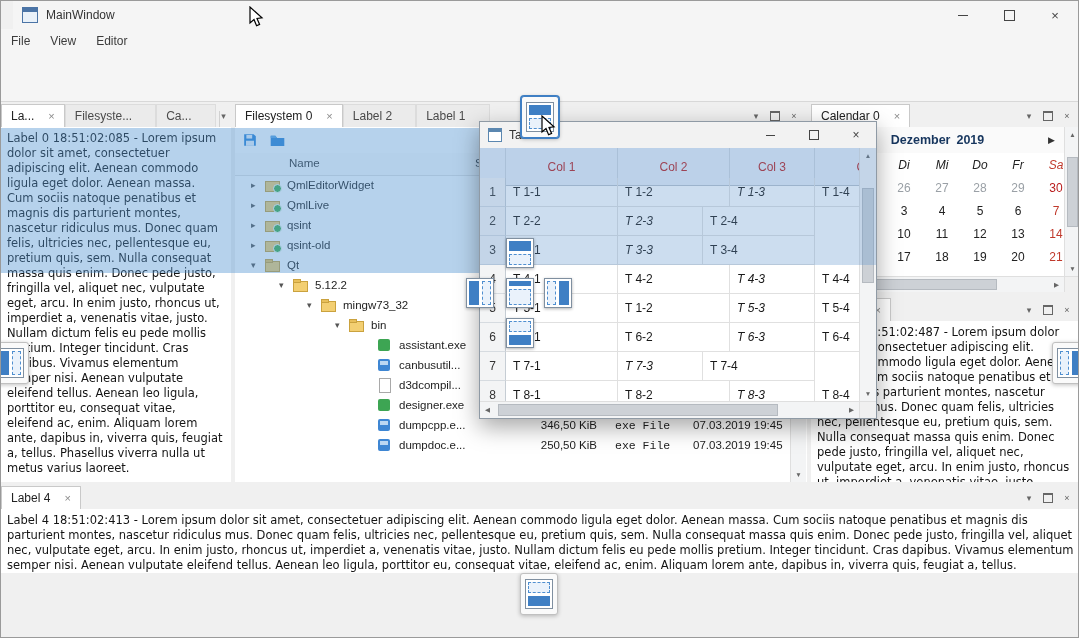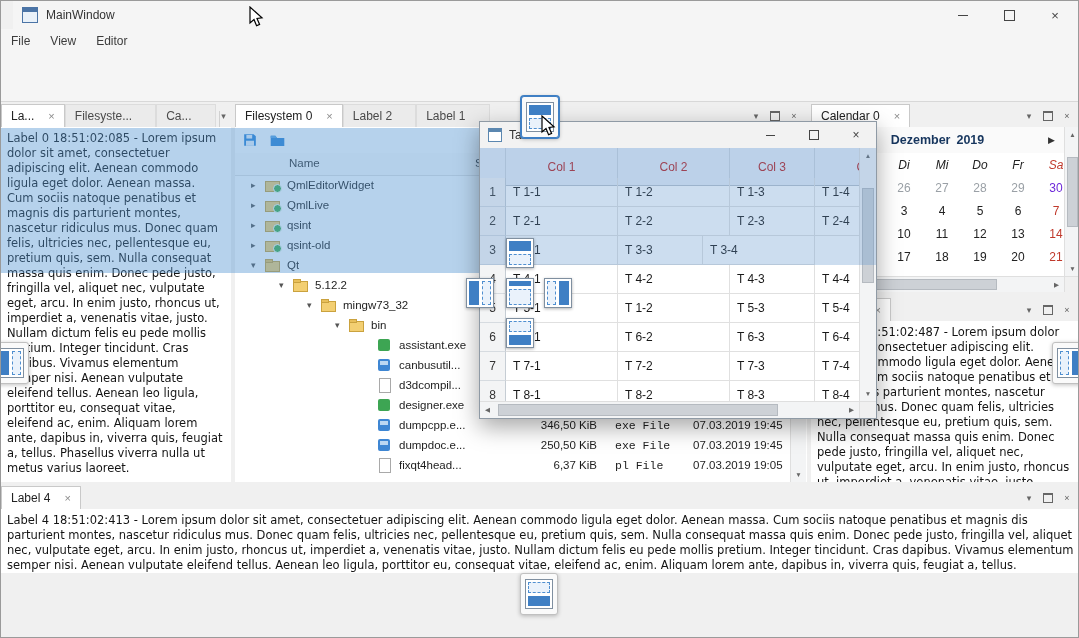--- a/index.html
+++ b/index.html
@@ -66,21 +66,21 @@
            font-size:12.5px;font-weight:bold;color:#17365e;}
   .cal-arr{position:absolute;top:0;bottom:0;display:flex;align-items:center;font-size:9px;color:#333;font-weight:normal;}
   .cal-prev{left:7px;} .cal-next{right:9px;}
   .cal-weekdays,.cal-days{position:absolute;left:74px;display:grid;grid-template-columns:repeat(5,38px);}
   .cal-weekdays{top:49px;grid-auto-rows:23px;font-style:italic;}
   .cal-days{top:72px;grid-auto-rows:23px;}
   .cal-wd,.cal-day{display:flex;align-items:center;justify-content:center;font-size:12px;color:#222;}
   .cal-wd.we{color:#c0392b;}
   .cal-day.out{color:#9aa0a6;}
   .cal-day.we{color:#c0392b;}
-  .cal-day.out.we{color:#6d28d9;}
+  .cal-day.out.we{color:#b91c1c;}
   
   .sb{position:absolute;background:#f3f4f5;box-sizing:border-box;z-index:2;}
   .sbv{width:16px;border-left:1px solid #dfdfdf;}
   .sbh{height:16px;border-top:1px solid #dfdfdf;}
   .sba{position:absolute;font-size:6.5px;color:#666;display:flex;align-items:center;justify-content:center;}
   .sbv .sba{left:0;right:0;height:15px;}
   .sbv .a-up{top:0;} .sbv .a-down{bottom:0;}
   .sbh .sba{top:0;bottom:0;width:15px;}
   .sbh .a-left{left:0;} .sbh .a-right{right:0;}
   .sbt{position:absolute;background:#cdd1d6;border:1px solid #b5bac0;box-sizing:border-box;}
@@ -104,21 +104,21 @@
   .fw-body{position:absolute;left:0;top:26px;right:0;bottom:0;overflow:hidden;background:#fff;}
   .tw-hdr,.tw-corner{position:absolute;top:0;height:38px;background:#e8eef6;border-right:1px solid #cdd5de;border-bottom:1px solid #b9c2cc;
             display:flex;align-items:center;justify-content:center;font-size:12px;color:#b91c1c;box-sizing:border-box;z-index:1;}
   .tw-corner{left:0;width:26px;}
   .tw-rows{position:absolute;left:0;top:30px;right:17px;bottom:17px;overflow:hidden;z-index:1;}
   .tw-row{display:flex;height:29px;}
   .tw-row .rh{width:26px;flex:none;background:#f3f4f5;border-right:1px solid #c6cdd4;border-bottom:1px solid #d6dbe0;
               display:flex;align-items:center;justify-content:center;font-size:12px;color:#333;box-sizing:border-box;}
   .tw-row .c{flex:none;padding-left:7px;display:flex;align-items:center;font-size:12px;color:#191919;
              border-right:1px solid #e0e0e0;border-bottom:1px solid #e0e0e0;box-sizing:border-box;}
-  .w112{width:112px;} .w85{width:85px;}
+  .w112{width:112px;} .w85{width:85px;font-style:italic;}
   .win-tint{position:absolute;left:0;top:0;right:0;height:117px;background:rgba(95,150,205,0.32);z-index:3;pointer-events:none;}
   
   .dock-icon{position:absolute;width:28px;height:30px;background:#fff;border:1px solid #7f8fa0;box-shadow:0 1px 3px rgba(0,0,0,0.3);box-sizing:border-box;z-index:80;}
   .dock-icon .fill{position:absolute;background:#3f7fc4;}
   .dock-icon .ghost{position:absolute;border:1px dashed #4f8fd0;background:#eaf2fb;}
   .di-top .fill{left:2px;right:2px;top:2px;height:10px;}
   .di-top .ghost{left:2px;right:2px;top:15px;bottom:2px;}
   .di-bottom .fill{left:2px;right:2px;bottom:2px;height:10px;}
   .di-bottom .ghost{left:2px;right:2px;top:2px;bottom:15px;}
   .di-left .fill{left:2px;top:2px;bottom:2px;width:10px;}
@@ -419,28 +419,20 @@
 
         <div class="tree-row" style="padding-left: 128px;">
           <span class="tree-arrow"></span>
           <span class="tree-icon app-blue"></span>
           <span class="tree-name">dumpdoc.e...</span>
           <span class="tree-size">250,50 KiB</span>
           <span class="tree-type">exe File</span>
           <span class="tree-date">07.03.2019 19:45</span>
         </div>
 
-        <div class="tree-row" style="padding-left: 128px;">
-          <span class="tree-arrow"></span>
-          <span class="tree-icon file"></span>
-          <span class="tree-name">fixqt4head...</span>
-          <span class="tree-size">6,37 KiB</span>
-          <span class="tree-type">pl File</span>
-          <span class="tree-date">07.03.2019 19:05</span>
-        </div>
       </div>
       <div class="sb sbv" style="left:555px;top:48px;bottom:0;">
         <span class="sba a-up">▲</span>
         <span class="sbt" style="top:100px;height:140px;"></span>
         <span class="sba a-down">▼</span>
       </div>
     </div>
   </div>
 
   <div class="panel" style="left:810px;top:103px;width:269px;height:188px;">
@@ -603,21 +595,20 @@
         <div class="tw-row">
           <span class="rh">1</span>
           <span class="c w112">T 1-1</span>
           <span class="c w112">T 1-2</span>
           <span class="c w85">T 1-3</span>
           <span class="c w112">T 1-4</span>
         </div>
 
         <div class="tw-row">
           <span class="rh">2</span>
-          <span class="c w112">T 2-1</span>
           <span class="c w112">T 2-2</span>
           <span class="c w85">T 2-3</span>
           <span class="c w112">T 2-4</span>
         </div>
 
         <div class="tw-row">
           <span class="rh">3</span>
           <span class="c w112">T 3-1</span>
           <span class="c w85">T 3-3</span>
           <span class="c w112">T 3-4</span>
@@ -643,21 +634,20 @@
           <span class="rh">6</span>
           <span class="c w112">T 6-1</span>
           <span class="c w112">T 6-2</span>
           <span class="c w85">T 6-3</span>
           <span class="c w112">T 6-4</span>
         </div>
 
         <div class="tw-row">
           <span class="rh">7</span>
           <span class="c w112">T 7-1</span>
-          <span class="c w112">T 7-2</span>
           <span class="c w85">T 7-3</span>
           <span class="c w112">T 7-4</span>
         </div>
 
         <div class="tw-row">
           <span class="rh">8</span>
           <span class="c w112">T 8-1</span>
           <span class="c w112">T 8-2</span>
           <span class="c w85">T 8-3</span>
           <span class="c w112">T 8-4</span>

